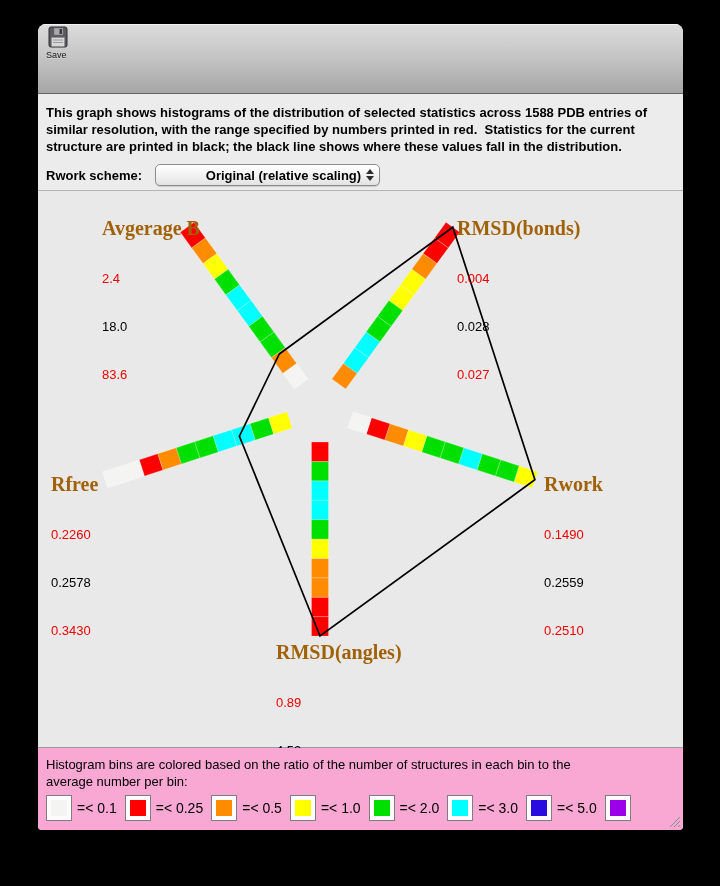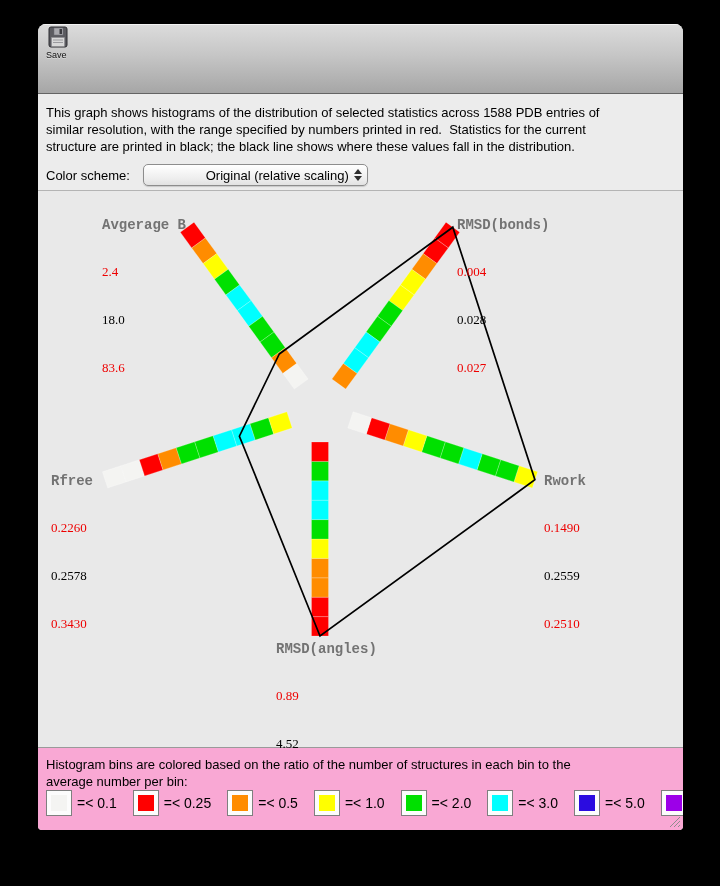--- a/index.html
+++ b/index.html
@@ -25,49 +25,49 @@
   .light.green  { background:radial-gradient(circle at 35% 30%,#d3f5b5,#6dbd4a 60%,#4d9431); border:1px solid #4f9330; }
   .pill-btn { position:absolute; right:14px; top:9px; width:17px; height:9px; border-radius:5px;
               background:linear-gradient(180deg,#efefef,#b9b9b9); border:1px solid #7a7a7a; }
   .toolbar { position:relative; height:41px; }
   .save-btn { position:absolute; left:8px; top:1px; width:38px; height:40px;
               display:flex; flex-direction:column; align-items:flex-start; cursor:default; }
   .save-btn .icon { width:24px; height:24px; }
   .save-btn .lbl { font-size:9px; color:#111; margin-top:1px;
                    text-shadow:0 1px 0 rgba(255,255,255,.4); }
   
-  .desc-panel { height:96px; padding:10px 8px 0 8px; background:#ececec; }
+  .desc-panel { height:96px; padding:10px 8px 0 8px; background:#ececec;font-weight:bold; }
   .desc-line { font-size:13px; line-height:17px; color:#000; white-space:pre; }
   .scheme-row { margin-top:9px; display:flex; align-items:center; }
   .scheme-label { font-size:13px; color:#000; margin-right:13px; white-space:pre; }
   .dropdown { width:225px; height:22px; border:1px solid #8d8d8d; border-radius:5px;
               background:linear-gradient(180deg,#ffffff,#ededed 70%,#e2e2e2);
               display:flex; align-items:center; position:relative;
               box-shadow:0 1px 1px rgba(0,0,0,.15);text-align:right; }
   .dropdown .sel { font-size:13px; color:#000; padding-left:9px; white-space:nowrap;
                    overflow:hidden; flex:1; }
   .dd-arrows { width:18px; height:100%; display:flex; flex-direction:column;
                align-items:center; justify-content:center; gap:2px; }
   .tri-up   { width:0; height:0; border-left:4px solid transparent; border-right:4px solid transparent;
               border-bottom:5px solid #2e2e2e; }
   .tri-down { width:0; height:0; border-left:4px solid transparent; border-right:4px solid transparent;
               border-top:5px solid #2e2e2e; }
   
   .plot-area { position:relative; height:558px; background:#e9e9e9;
                border-top:1px solid #b4b4b4; border-bottom:1px solid #9a9a9a; }
   .plot-area svg { position:absolute; left:0; top:0; }
   .axis-label { position:absolute; }
-  .axis-title { font-family:Liberation Mono, monospace; font-weight:700; font-size:14px;
-                color:#737373; margin-bottom:4px; white-space:nowrap; }
-  .axis-val { font-family:Liberation Serif, serif; font-size:13px; line-height:18px;
+  .axis-title { font-family:Liberation Serif, serif; font-weight:700; font-size:20px;
+                color:#a16207; margin-bottom:4px; white-space:nowrap; }
+  .axis-val { font-family:Liberation Sans, sans-serif; font-size:13px; line-height:18px;
               color:#000; white-space:nowrap;margin-top:30px; }
   .axis-val.red { color:#ee0000; }
   
   .legend-panel { height:82px; padding:8px 8px 0 8px; background:#f9a8d4; position:relative; }
-  .legend-row { display:flex; align-items:center; gap:16px; }
+  .legend-row { margin-top:5px; display:flex; align-items:center; gap:8px; }
   .legend-bin { display:flex; align-items:center; gap:5px; }
   .swatch { width:26px; height:26px; border:1px solid #7f7f7f; background:#fcfcfc;
             display:flex; align-items:center; justify-content:center; }
   .swatch-inner { width:16px; height:16px; display:block; }
   .legend-label { font-size:14px; color:#000; white-space:pre; }
   .resize-grip { position:absolute; right:2px; bottom:2px; width:12px; height:12px; }
 </style>
 </head>
 <body>
 
@@ -87,21 +87,21 @@
         <span class="lbl">Save</span>
       </div>
     </div>
   </div>
 
   <div class="desc-panel">
     <div class="desc-line">This graph shows histograms of the distribution of selected statistics across 1588 PDB entries of</div>
     <div class="desc-line">similar resolution, with the range specified by numbers printed in red.  Statistics for the current</div>
     <div class="desc-line">structure are printed in black; the black line shows where these values fall in the distribution.</div>
     <div class="scheme-row">
-      <span class="scheme-label">Color scheme:</span>
+      <span class="scheme-label">Rwork scheme:</span>
       <div class="dropdown">
         <span class="sel">Original (relative scaling)</span>
         <span class="dd-arrows">
           <span class="tri-up"></span>
             <span class="tri-down"></span>
         </span>
       </div>
     </div>
   </div>
 

